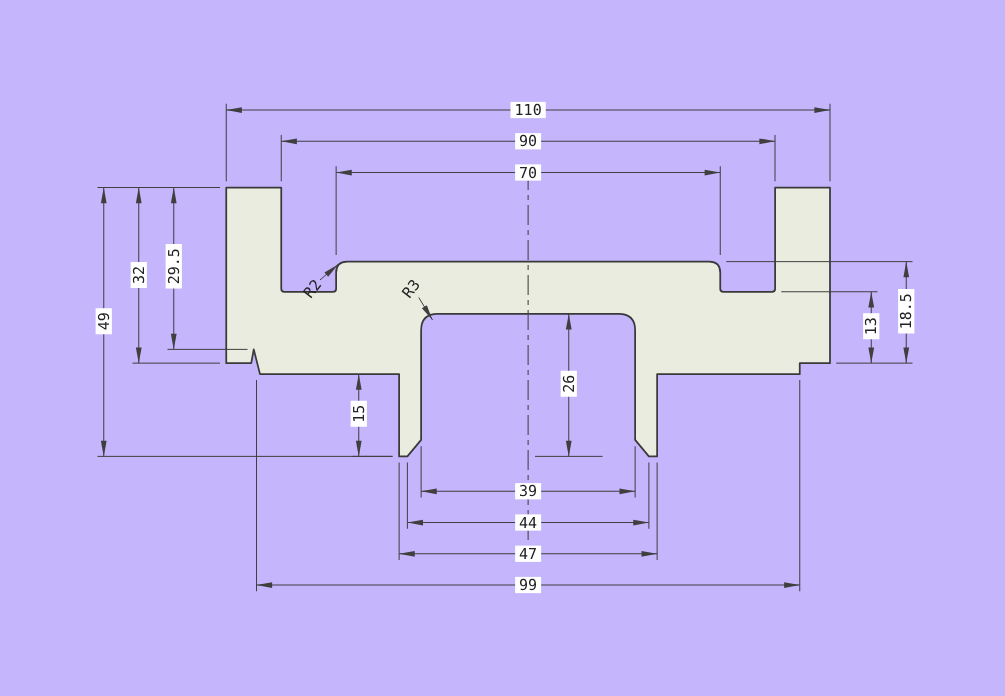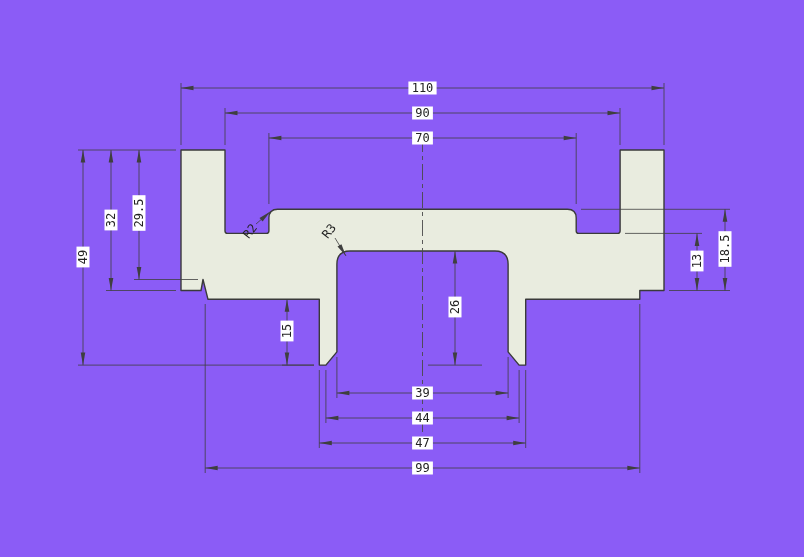--- a/index.html
+++ b/index.html
@@ -1,17 +1,17 @@
 <!DOCTYPE html>
 <html><head>
 <meta charset="utf-8">
 <style>
   html,body{margin:0;padding:0;background:#ffffff;}
   .canvas{
-    width:804px;height:557px;position:relative;background:#8b5cf6;overflow:hidden;
+    width:804px;height:557px;position:relative;background:#c4b5fd;overflow:hidden;
     font-family:"DejaVu Sans Mono","Liberation Mono",monospace;
   }
   svg{display:block;}
   text{font-family:"DejaVu Sans Mono","Liberation Mono",monospace;}
 </style>
 </head>
 <body>
 
 <div class="canvas">
   <svg id="svg" width="804" height="557" viewBox="0 0 804 557">

